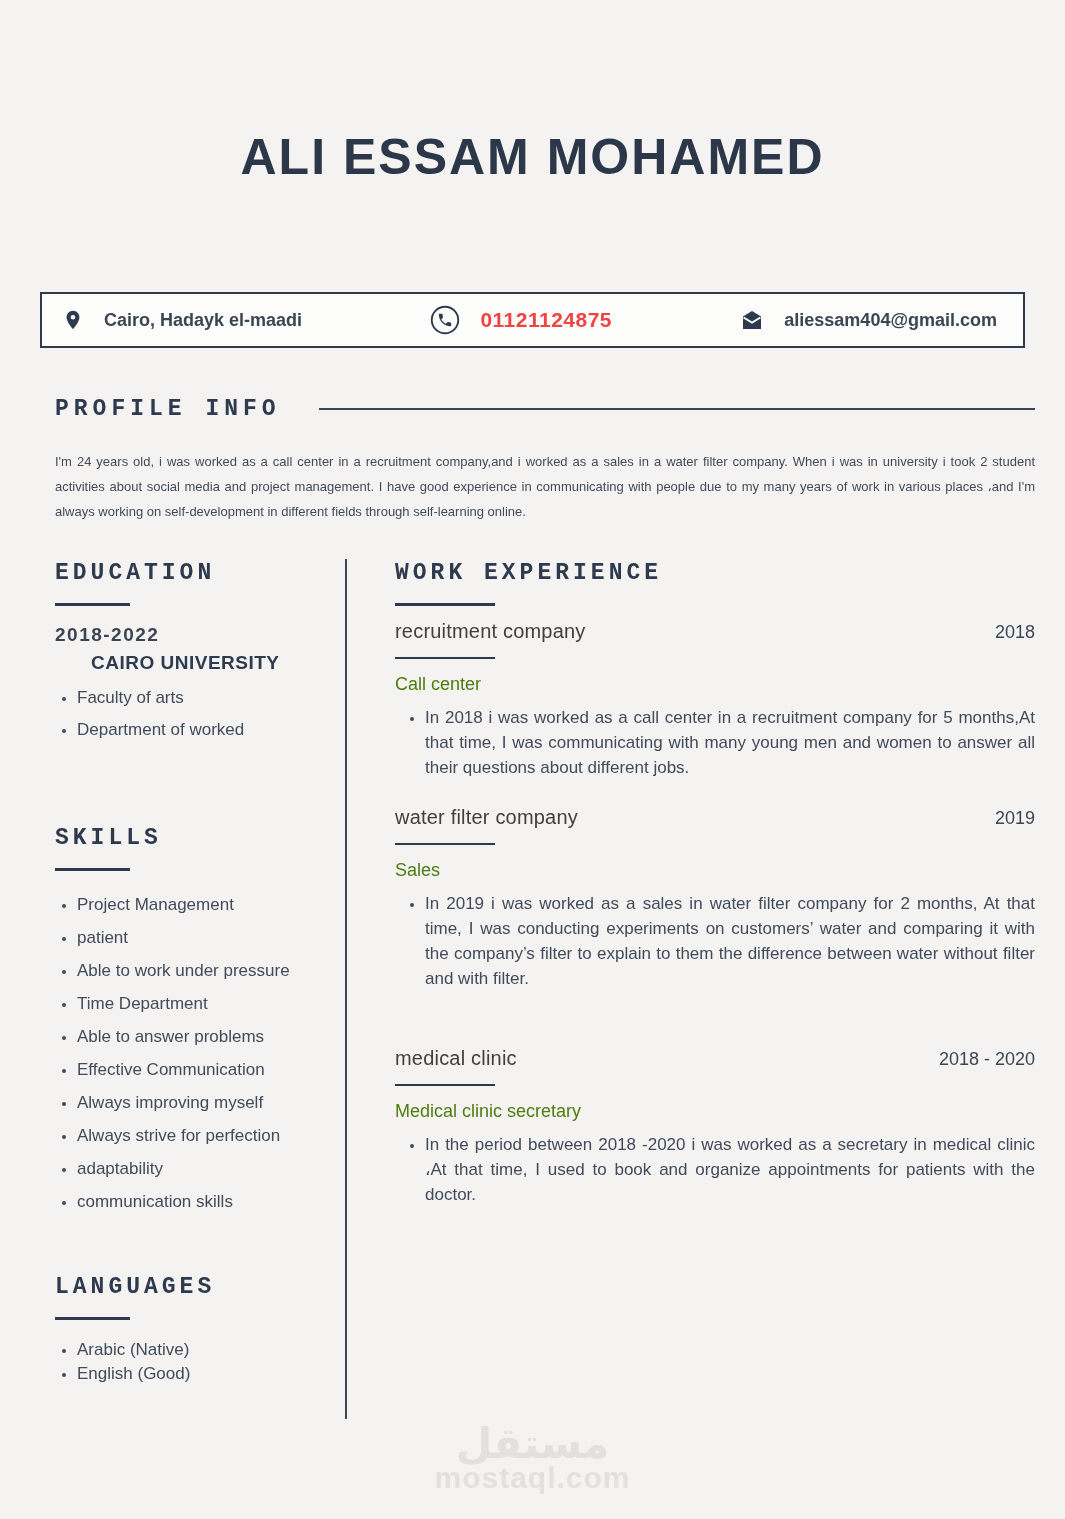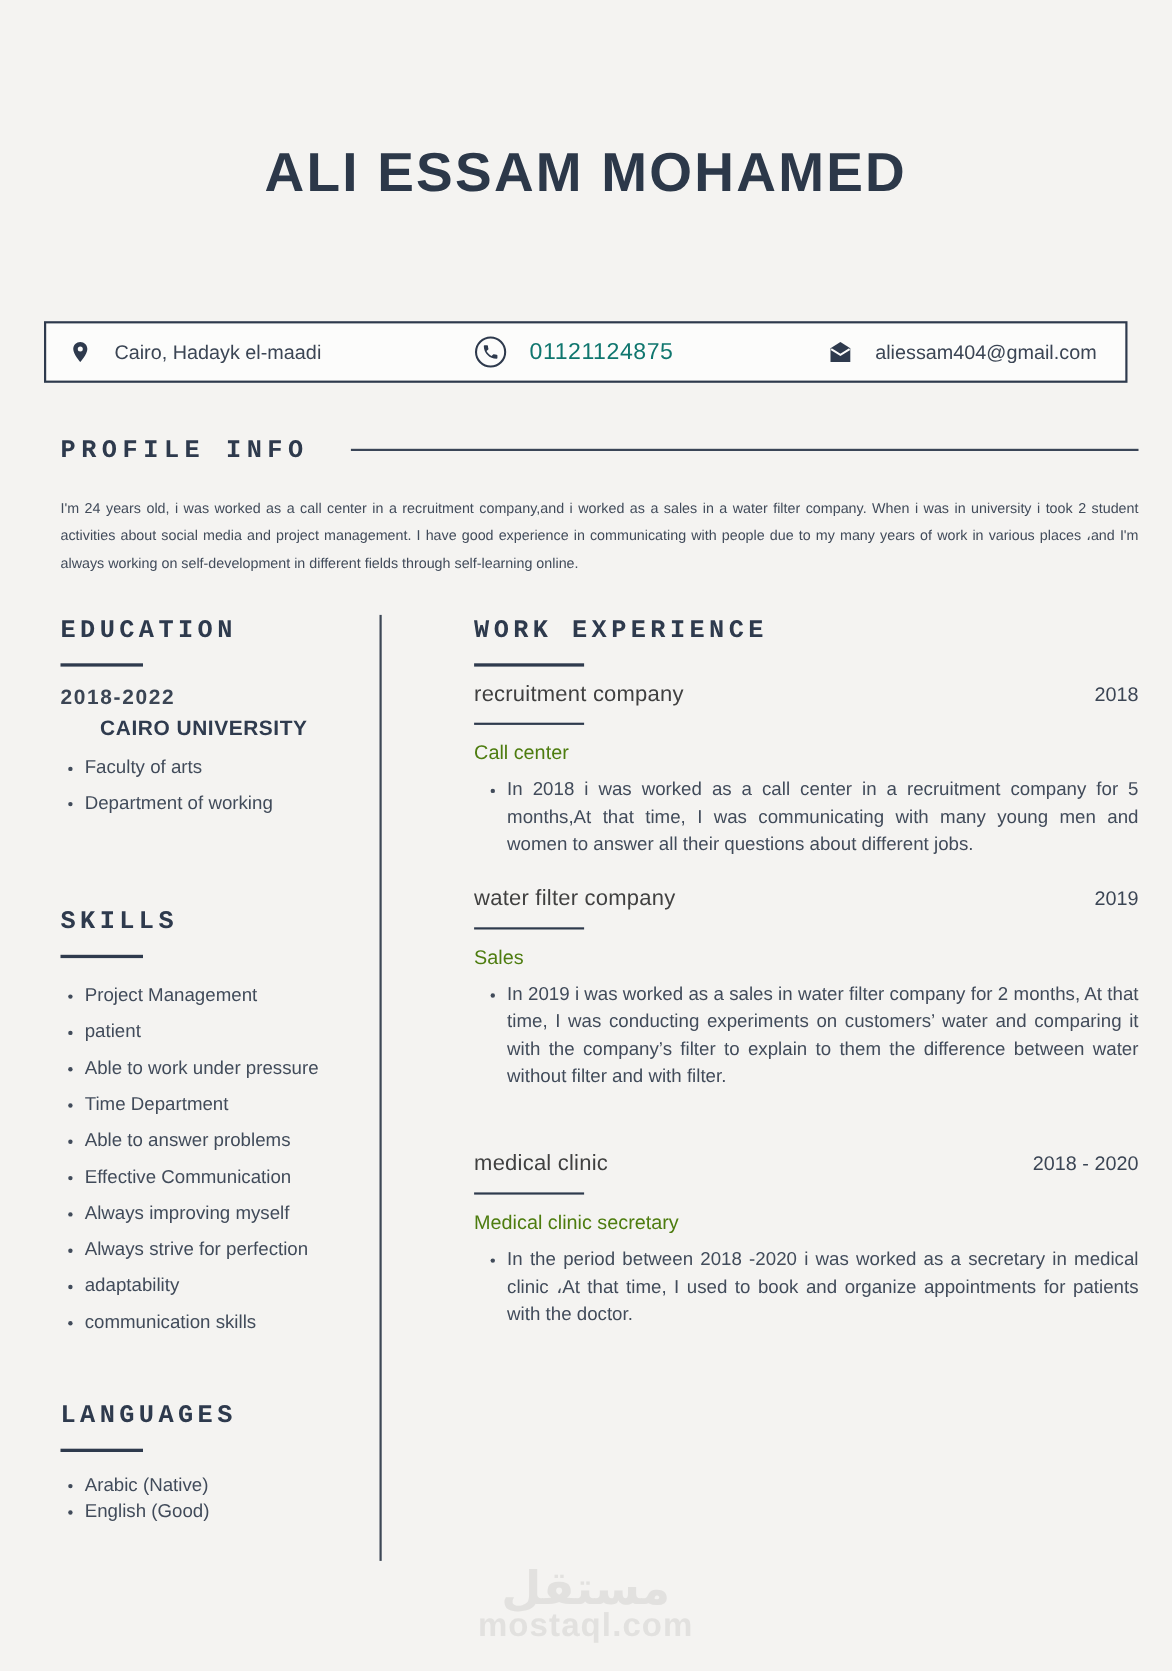--- a/index.html
+++ b/index.html
@@ -25,22 +25,22 @@
     height:56px;
     border:2px solid #2e3a4d;
     background:#fcfcfb;
     display:flex;
     align-items:center;
     justify-content:space-between;
     padding:0 26px 0 20px;
   }
   .contact-item { display:flex; align-items:center; gap:20px; }
   .contact-item svg { display:block; }
-  .contact-label { font-size:18px; color:#3b4554; }
-  .contact-phone { font-size:21px; font-weight:normal; color:#0f766e; letter-spacing:0.5px; }
+  .contact-label { font-size:18px; color:#3b4554;font-weight:bold; }
+  .contact-phone { font-size:21px; font-weight:bold; color:#ef4444; letter-spacing:0.5px; }
   .profile-head-row {
     margin:47px 30px 0 55px;
     display:flex;
     align-items:center;
   }
   .section-title {
     font-size:23px;
     font-weight:bold;
     letter-spacing:5px;
     color:#2e3a4d;
@@ -61,21 +61,21 @@
     text-align:justify;
     color:#414b5a;
   }
   .columns {
     margin-top:35px;
     padding:0 30px 0 55px;
     display:flex;
   }
   .left-col { width:290px; flex:0 0 290px; }
   .v-divider { width:2px; flex:0 0 2px; background:#3d4756; height:860px; }
-  .right-col { flex:1; padding-left:84px; }
+  .right-col { flex:1; padding-left:48px; }
   .heading-underline {
     width:75px; height:3px; background:#2e3a4d; margin-top:16px;
   }
   .right-col .heading-underline { width:100px; }
   .edu-dates {
     margin-top:18px;
     font-size:19px; font-weight:bold; letter-spacing:1.5px; color:#3b4554;
   }
   .edu-school {
     margin-top:6px;
@@ -158,21 +158,21 @@
 
   <div class="left-col">
 
     <div class="education-block">
       <div class="section-title" style="letter-spacing:4px;">EDUCATION</div>
       <div class="heading-underline"></div>
       <div class="edu-dates">2018-2022</div>
       <div class="edu-school">CAIRO UNIVERSITY</div>
       <ul class="dotted">
         <li>Faculty of arts</li>
-        <li>Department of working</li>
+        <li>Department of worked</li>
       </ul>
     </div>
 
     <div class="skills-block">
       <div class="section-title" style="letter-spacing:4px;">SKILLS</div>
       <div class="heading-underline"></div>
       <ul class="dotted">
         <li>Project Management</li>
         <li>patient</li>
         <li>Able to work under pressure</li>

